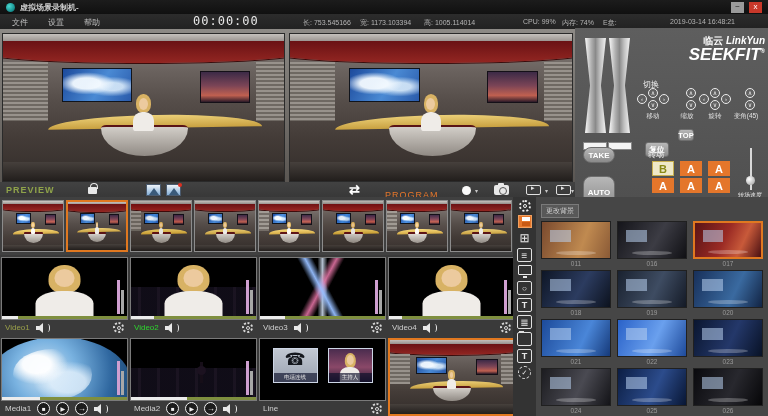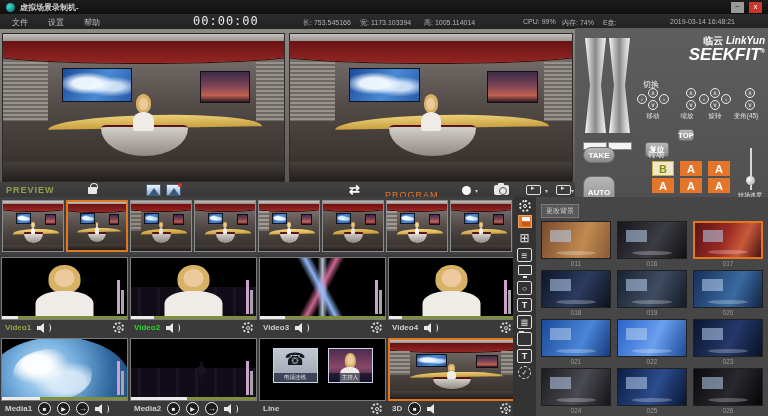--- a/index.html
+++ b/index.html
@@ -117,21 +117,21 @@
 .fs-thumb:nth-child(3) .studio,.fs-thumb:nth-child(6) .studio{filter:saturate(1.15) brightness(.96)}
 
 
 #sources{position:absolute;top:255px;left:0;width:513px;height:161px;background:#3a3a3a}
 .src{position:absolute;width:127px;height:78px;display:flex;flex-direction:column}
 .r1{top:2px}.r2{top:83px}
 .c1{left:1px}.c2{left:130px}.c3{left:259px}.c4{left:388px}
 .src .img{position:relative;flex:1 1 auto;border:1px solid #7a7a7a;overflow:hidden;background:#000}
 .src .img.sel-img{border:2px solid #e07820}
 .src .bar{height:15px;display:flex;align-items:center;padding:0 4px;gap:6px;font-size:8px;color:#c8c8c8}
-.src .name{font-weight:bold}
+.src .name{font-weight:normal}
 .n-olive{color:#9aa04a}.n-green{color:#2ed52e}.n-gray{color:#cfcfcf}
 .src .grow{flex:1 1 auto}
 .meter{position:absolute;bottom:5px;width:3px;background:#cf9fd0}
 .m1{right:7px;height:55%}.m2{right:3px;height:40%;background:#a8a8a8}
 .prog{position:absolute;bottom:0;left:0;height:3px;width:100%;background:#7f8f3f}
 .prog i{display:block;height:100%;background:#ececec}
 
 .cam-black{background:#0a0a0a}
 .cam-green{background:linear-gradient(#5cb45c,#3f9a3f)}
 .cam-city{background:linear-gradient(180deg,#4a2c4e 0%,#8a4868 30%,#c06858 52%,#30203c 100%)}
@@ -619,27 +619,20 @@
           <i class="scrR"></i>
           <i class="stripe"></i>
           <i class="desk"></i>
           <b class="host">
             <u class="hd"></u>
             <u class="bd"></u>
           </b>
           <i class="floor"></i>
         </div>
     </div>
-    <div class="bar">
-      <span class="name n-gray">3D</span>
-      <span class="tbtn tb-stop"></span>
-      <span class="spk muted"></span>
-      <span class="grow"></span>
-      <span class="gear"></span>
-    </div>
   </div>
 </div>
 
 <div id="toolbar">
   <span class="tb tb-gear"></span>
   <span class="tb tb-save"></span>
   <span class="tb tb-grid"></span>
   <span class="tb boxed tb-list"></span>
   <span class="tb tb-mon"></span>
   <span class="tb boxed tb-proj"></span>

